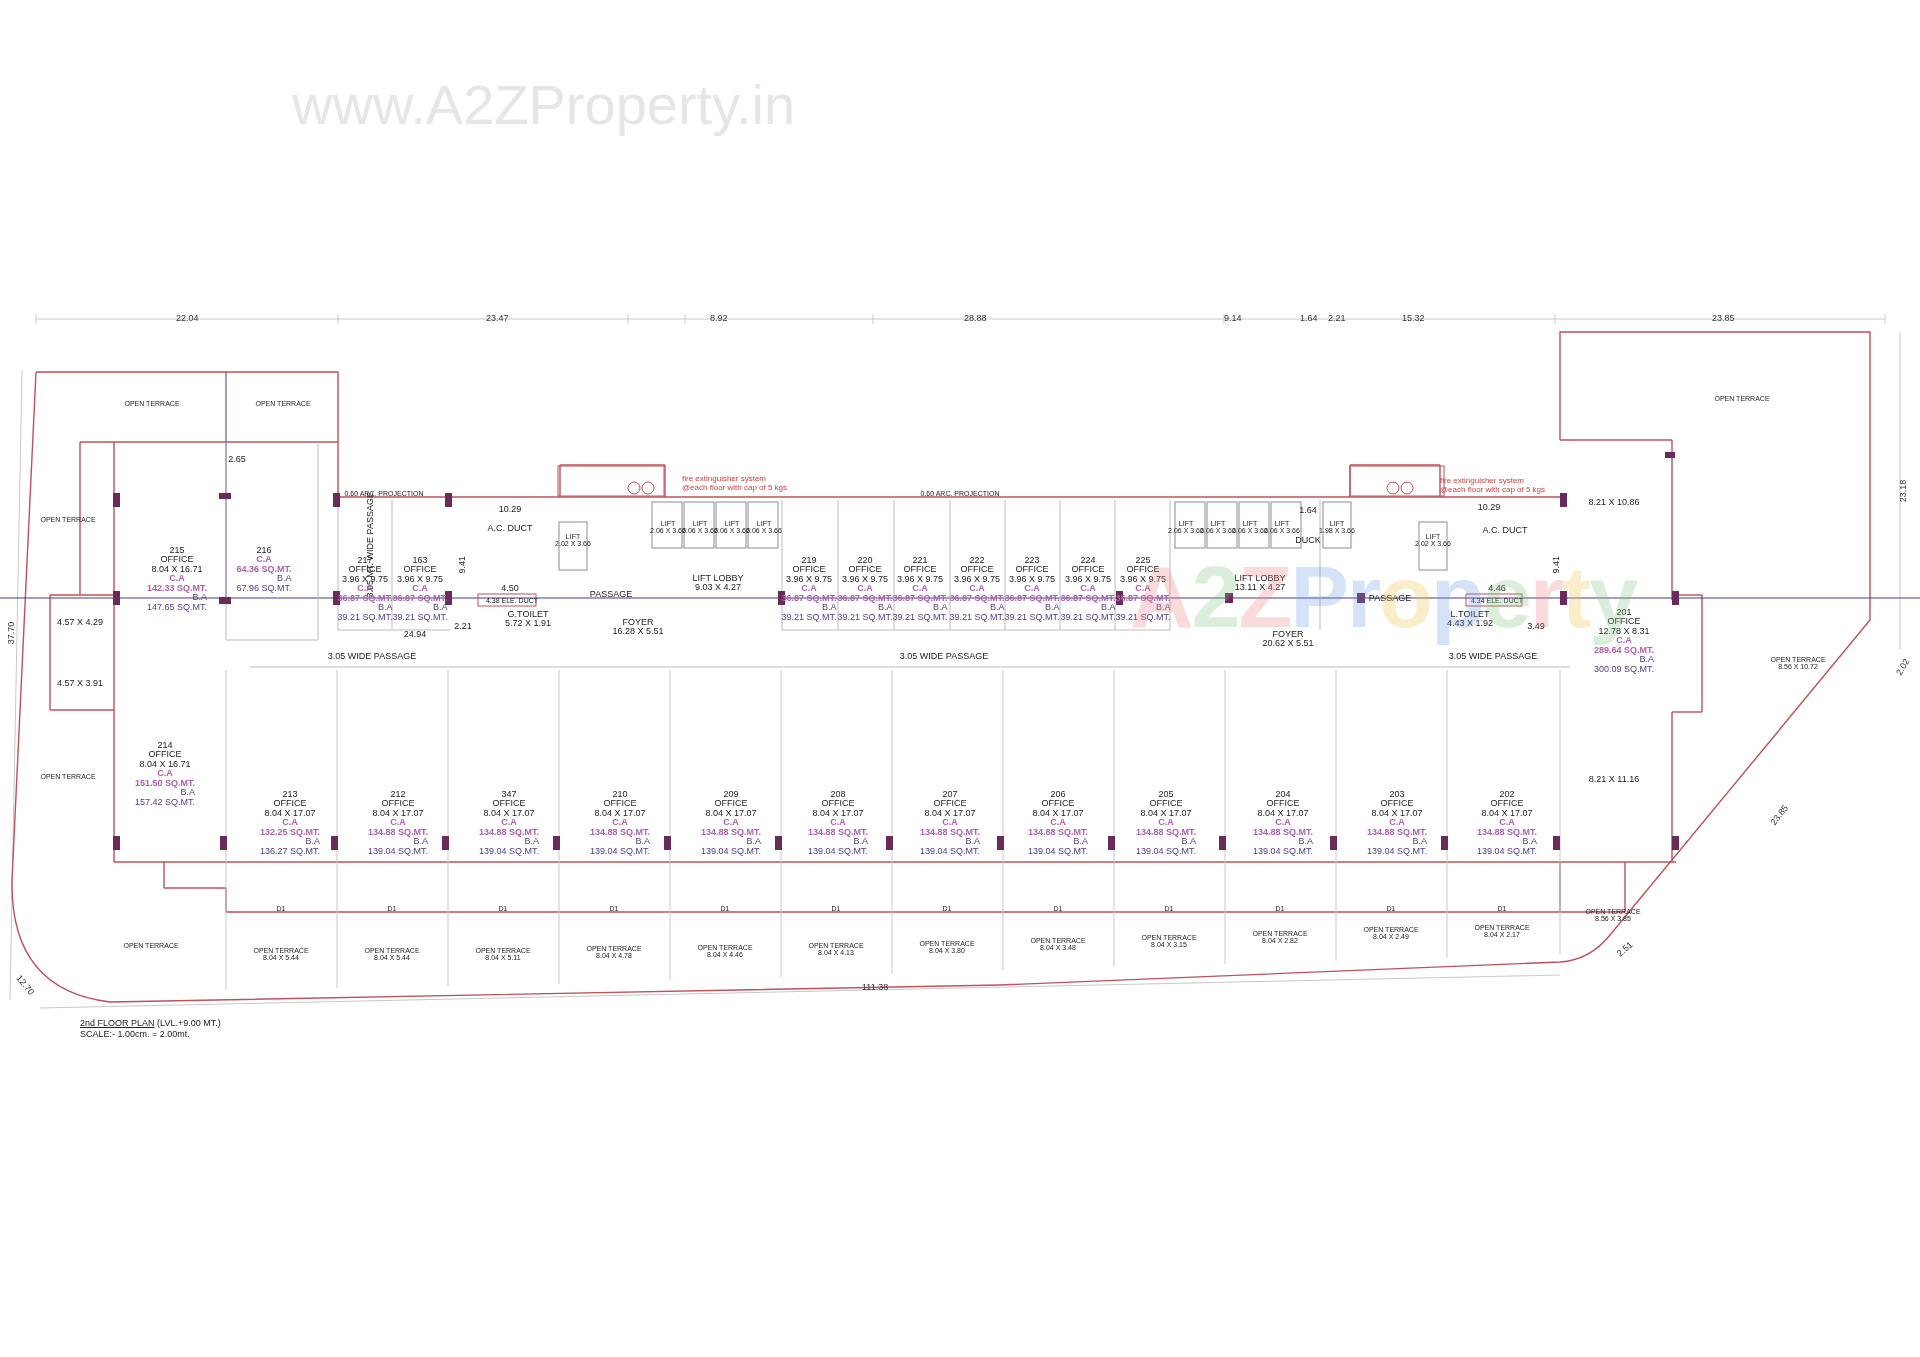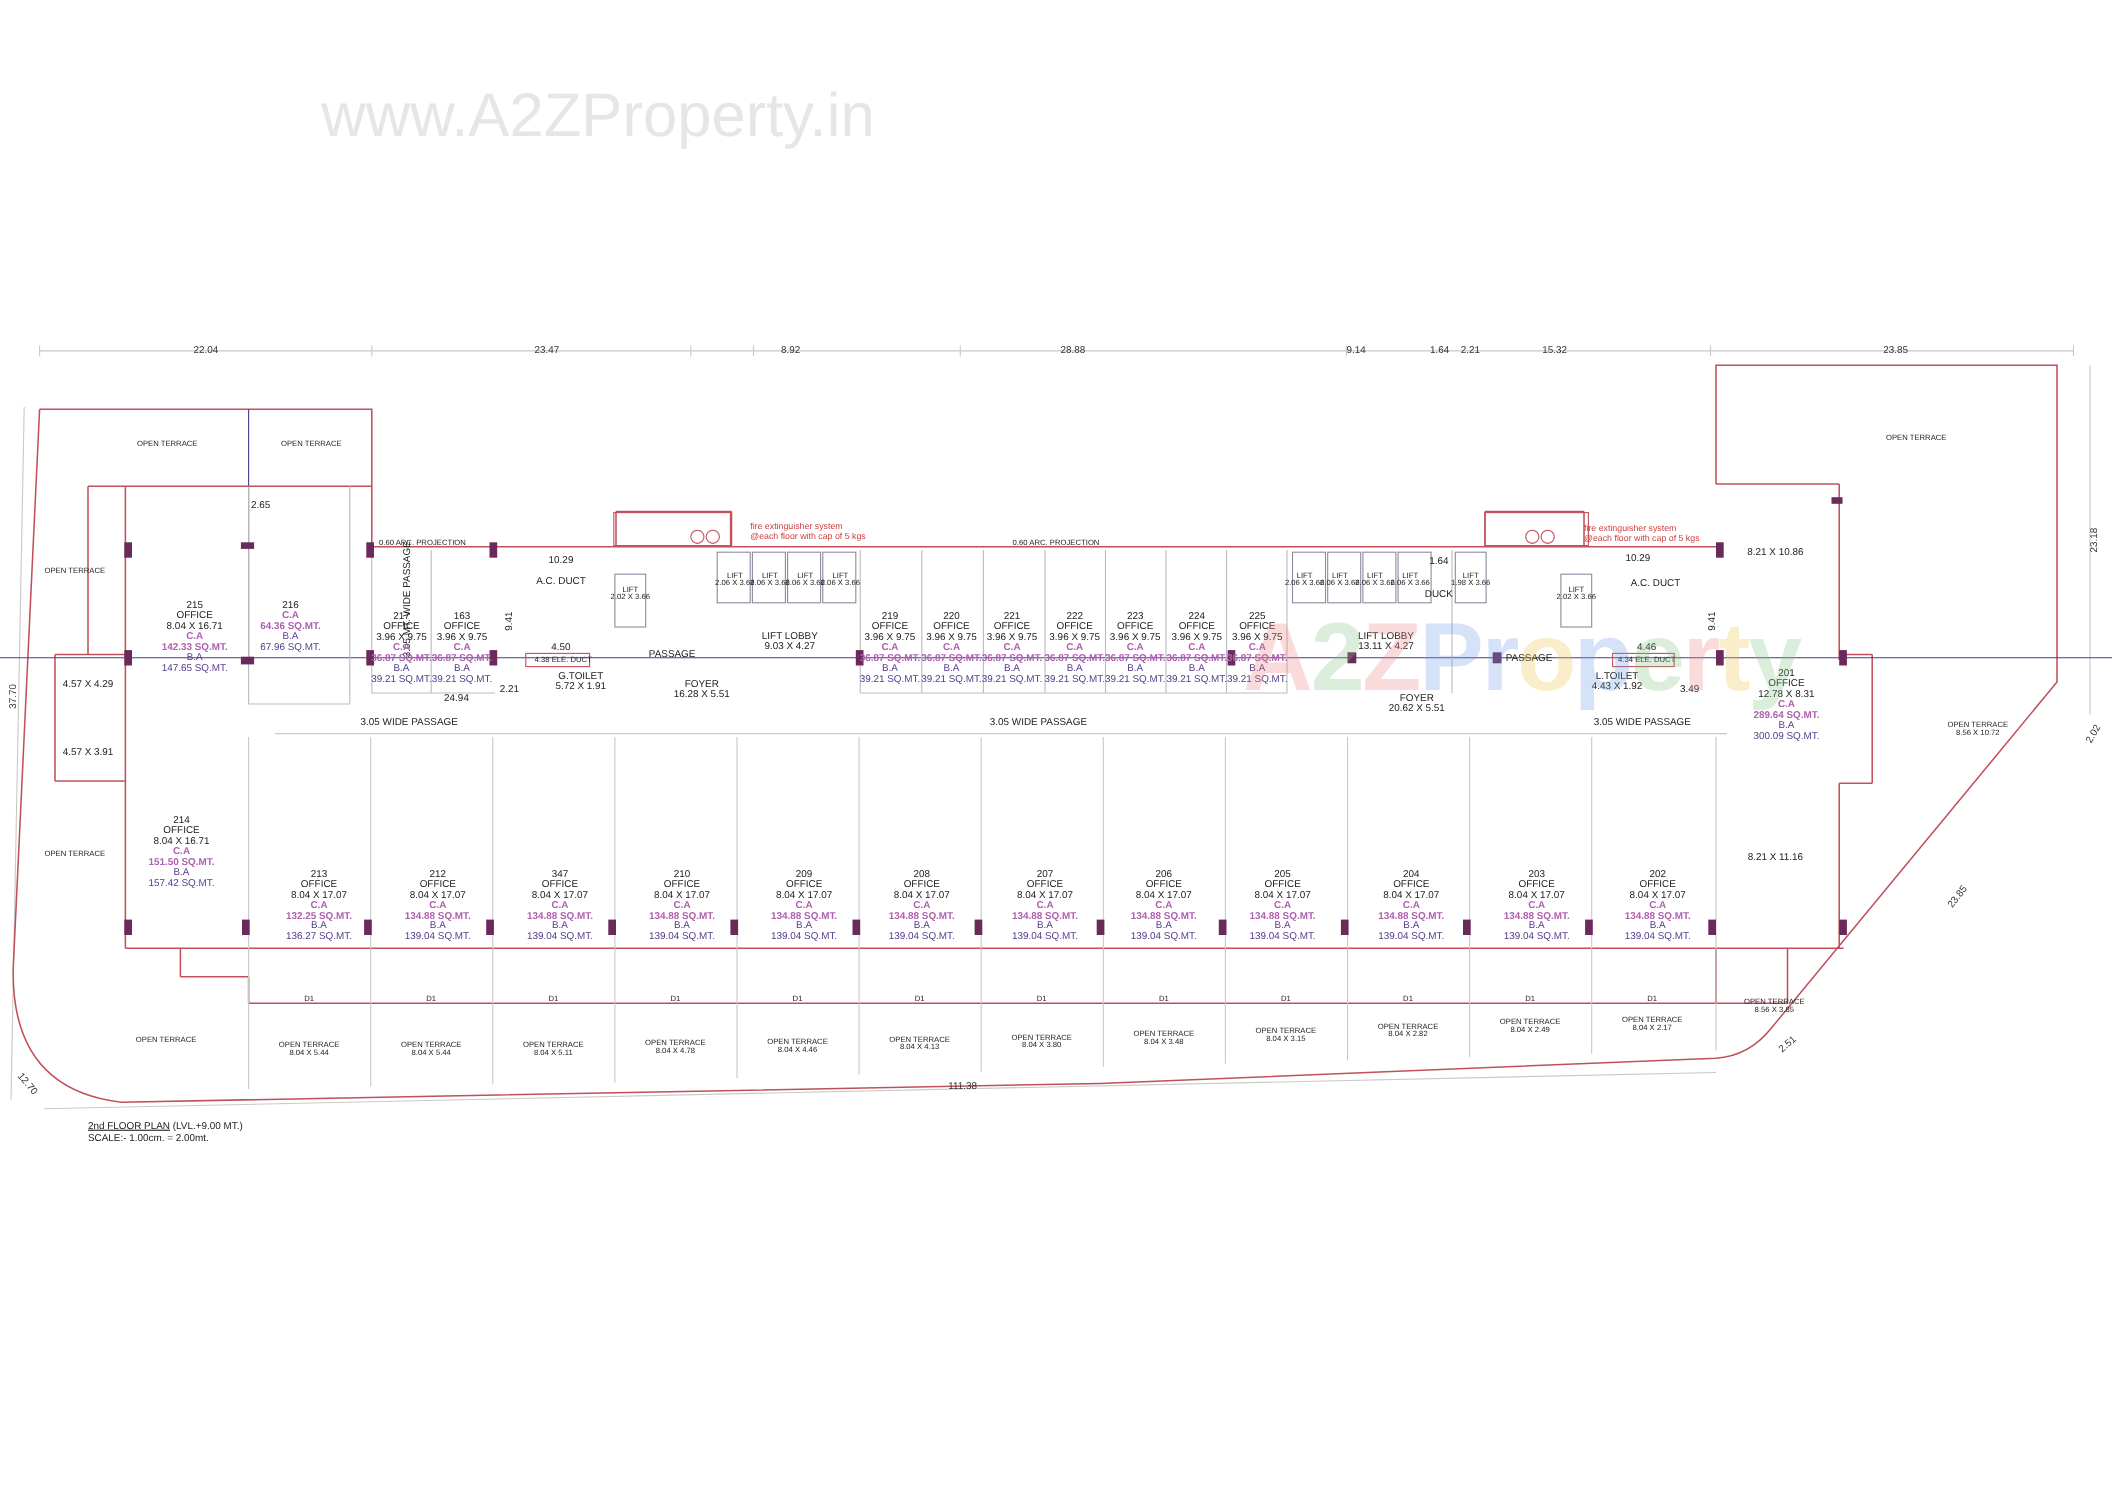--- a/index.html
+++ b/index.html
@@ -4,21 +4,21 @@
 <style>
   html, body { margin: 0; padding: 0; background: #ffffff; }
   body { width: 1920px; height: 1357px; position: relative; overflow: hidden;
          font-family: "Liberation Sans", sans-serif; color: #222; }
   .abs { position: absolute; }
   .watermark { left: 292px; top: 72px; font-size: 56px; color: #e6e6e6; letter-spacing: 0px; }
   .lbl { position: absolute; text-align: center; transform: translate(-50%, 0); white-space: nowrap; line-height: 1.05; }
   .sm { font-size: 7px; }
   .md { font-size: 9px; }
   .ca { color: #b060b0; font-weight: bold; }
-  .ba { color: #553a8a; }
+  .ba { color: #553a8a; text-align: right; }
   .dim { font-size: 9px; color: #333; position: absolute; white-space: nowrap; }
   svg { position: absolute; left: 0; top: 0; }
   .big-wm { position:absolute; left:1130px; top:520px; font-size:88px; font-weight:bold; opacity:0.28; letter-spacing:-2px;margin-top:26px; }
   .footer { position:absolute; left:80px; top:1018px; font-size:9px; color:#222; line-height:1.2; }
   .footer .t { text-decoration: underline; }
   .fire { position:absolute; font-size:8px; color:#d04040; white-space:nowrap; line-height:1.15; }
 </style>
 </head>
 <body>
 

